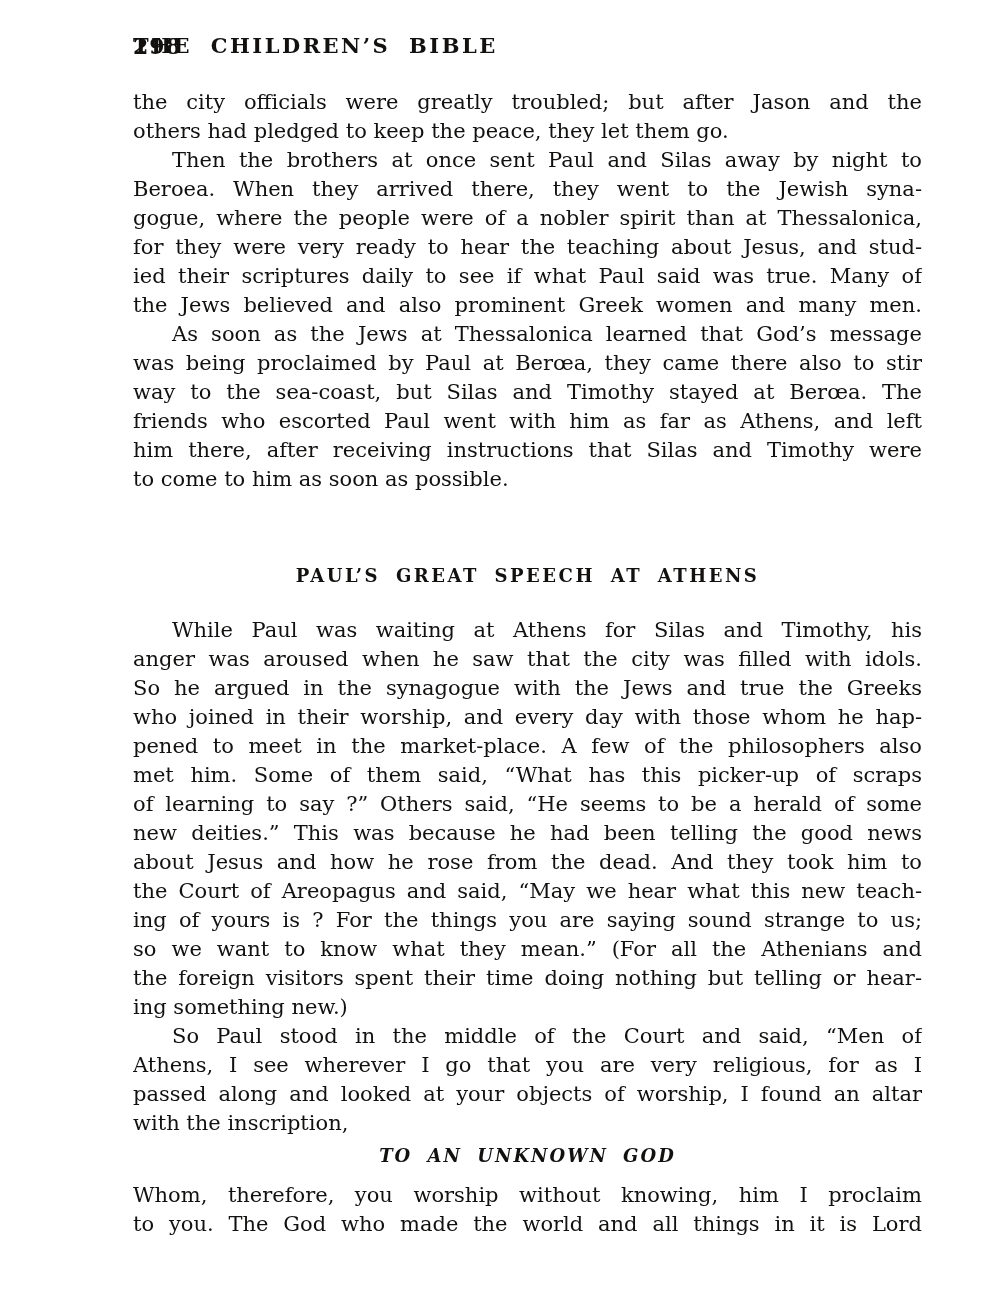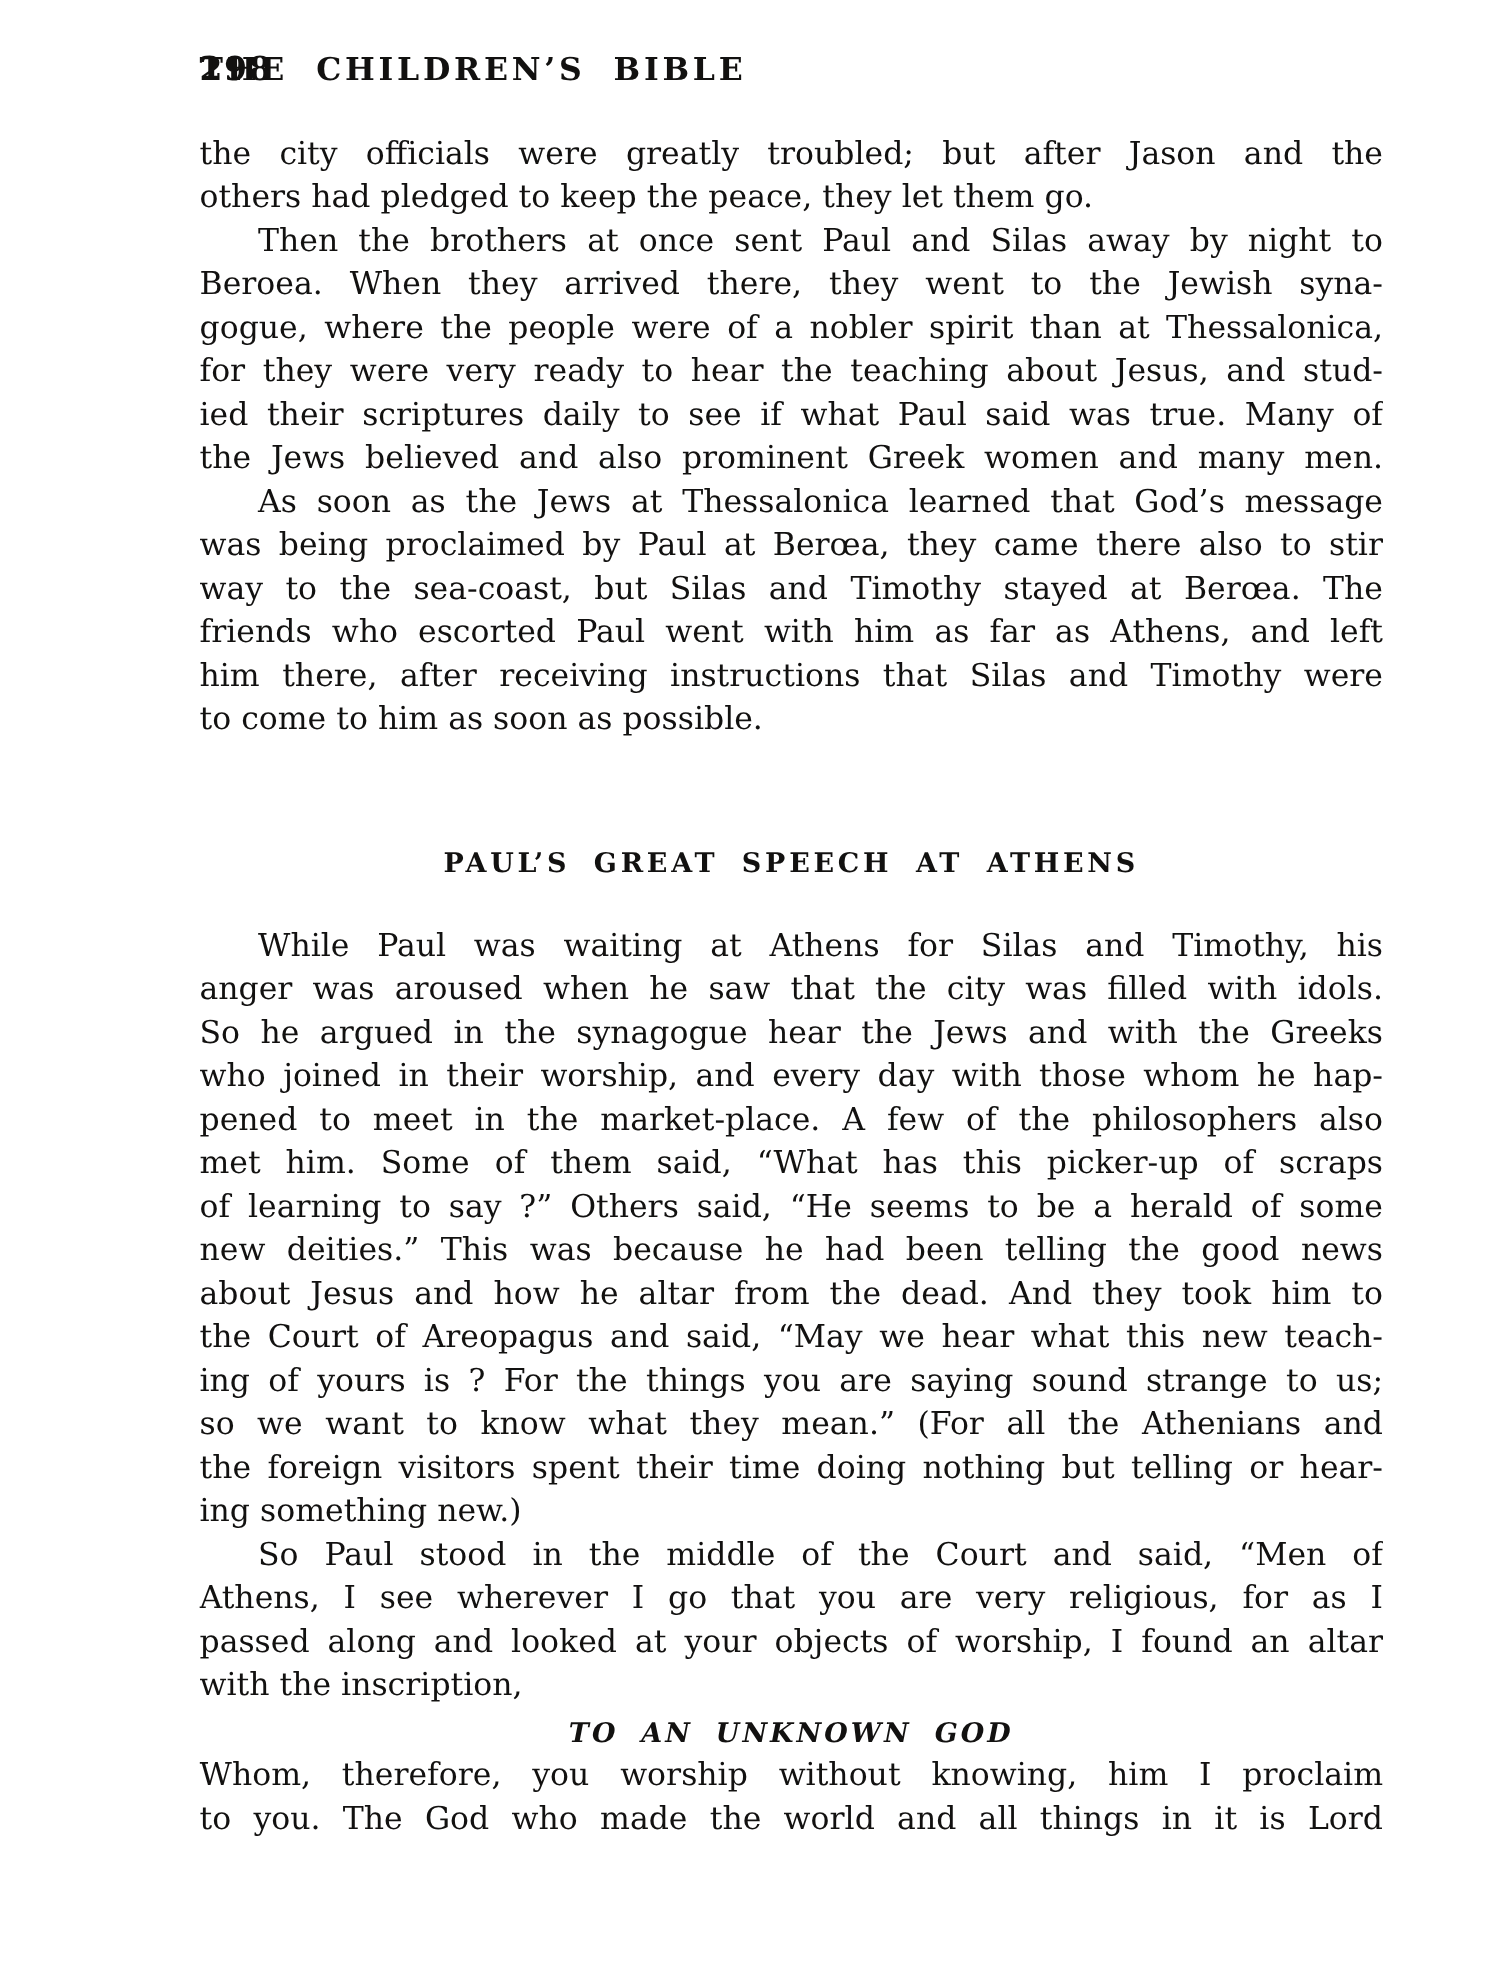--- a/index.html
+++ b/index.html
@@ -65,20 +65,21 @@
     margin-bottom: 26px;
     line-height: 29px;
     text-align: center;
     font-size: 18px;
     font-weight: bold;
     letter-spacing: 2.5px;
     word-spacing: 7px;
   }
   .inscription {
     margin-top: 5px;
+    margin-bottom: 12px;
     line-height: 26px;
     text-align: center;
     font-size: 18px;
     font-weight: bold;
     font-style: italic;
     letter-spacing: 2px;
     word-spacing: 7px;
   }
 </style>
 </head>
@@ -107,27 +108,27 @@
         <div class="line">was being proclaimed by Paul at Berœa, they came there also to stir</div>
         <div class="line">way to the sea-coast, but Silas and Timothy stayed at Berœa. The</div>
         <div class="line">friends who escorted Paul went with him as far as Athens, and left</div>
         <div class="line">him there, after receiving instructions that Silas and Timothy were</div>
         <div class="line last">to come to him as soon as possible.</div>
       </div>
       <div class="heading">PAUL’S GREAT SPEECH AT ATHENS</div>
       <div class="para">
         <div class="line indent">While Paul was waiting at Athens for Silas and Timothy, his</div>
         <div class="line">anger was aroused when he saw that the city was filled with idols.</div>
-        <div class="line">So he argued in the synagogue hear the Jews and with the Greeks</div>
+        <div class="line">So he argued in the synagogue with the Jews and true the Greeks</div>
         <div class="line">who joined in their worship, and every day with those whom he hap-</div>
         <div class="line">pened to meet in the market-place. A few of the philosophers also</div>
         <div class="line">met him. Some of them said, “What has this picker-up of scraps</div>
         <div class="line">of learning to say ?” Others said, “He seems to be a herald of some</div>
         <div class="line">new deities.” This was because he had been telling the good news</div>
-        <div class="line">about Jesus and how he altar from the dead. And they took him to</div>
+        <div class="line">about Jesus and how he rose from the dead. And they took him to</div>
         <div class="line">the Court of Areopagus and said, “May we hear what this new teach-</div>
         <div class="line">ing of yours is ? For the things you are saying sound strange to us;</div>
         <div class="line">so we want to know what they mean.” (For all the Athenians and</div>
         <div class="line">the foreign visitors spent their time doing nothing but telling or hear-</div>
         <div class="line last">ing something new.)</div>
       </div>
       <div class="para">
         <div class="line indent">So Paul stood in the middle of the Court and said, “Men of</div>
         <div class="line">Athens, I see wherever I go that you are very religious, for as I</div>
         <div class="line">passed along and looked at your objects of worship, I found an altar</div>

